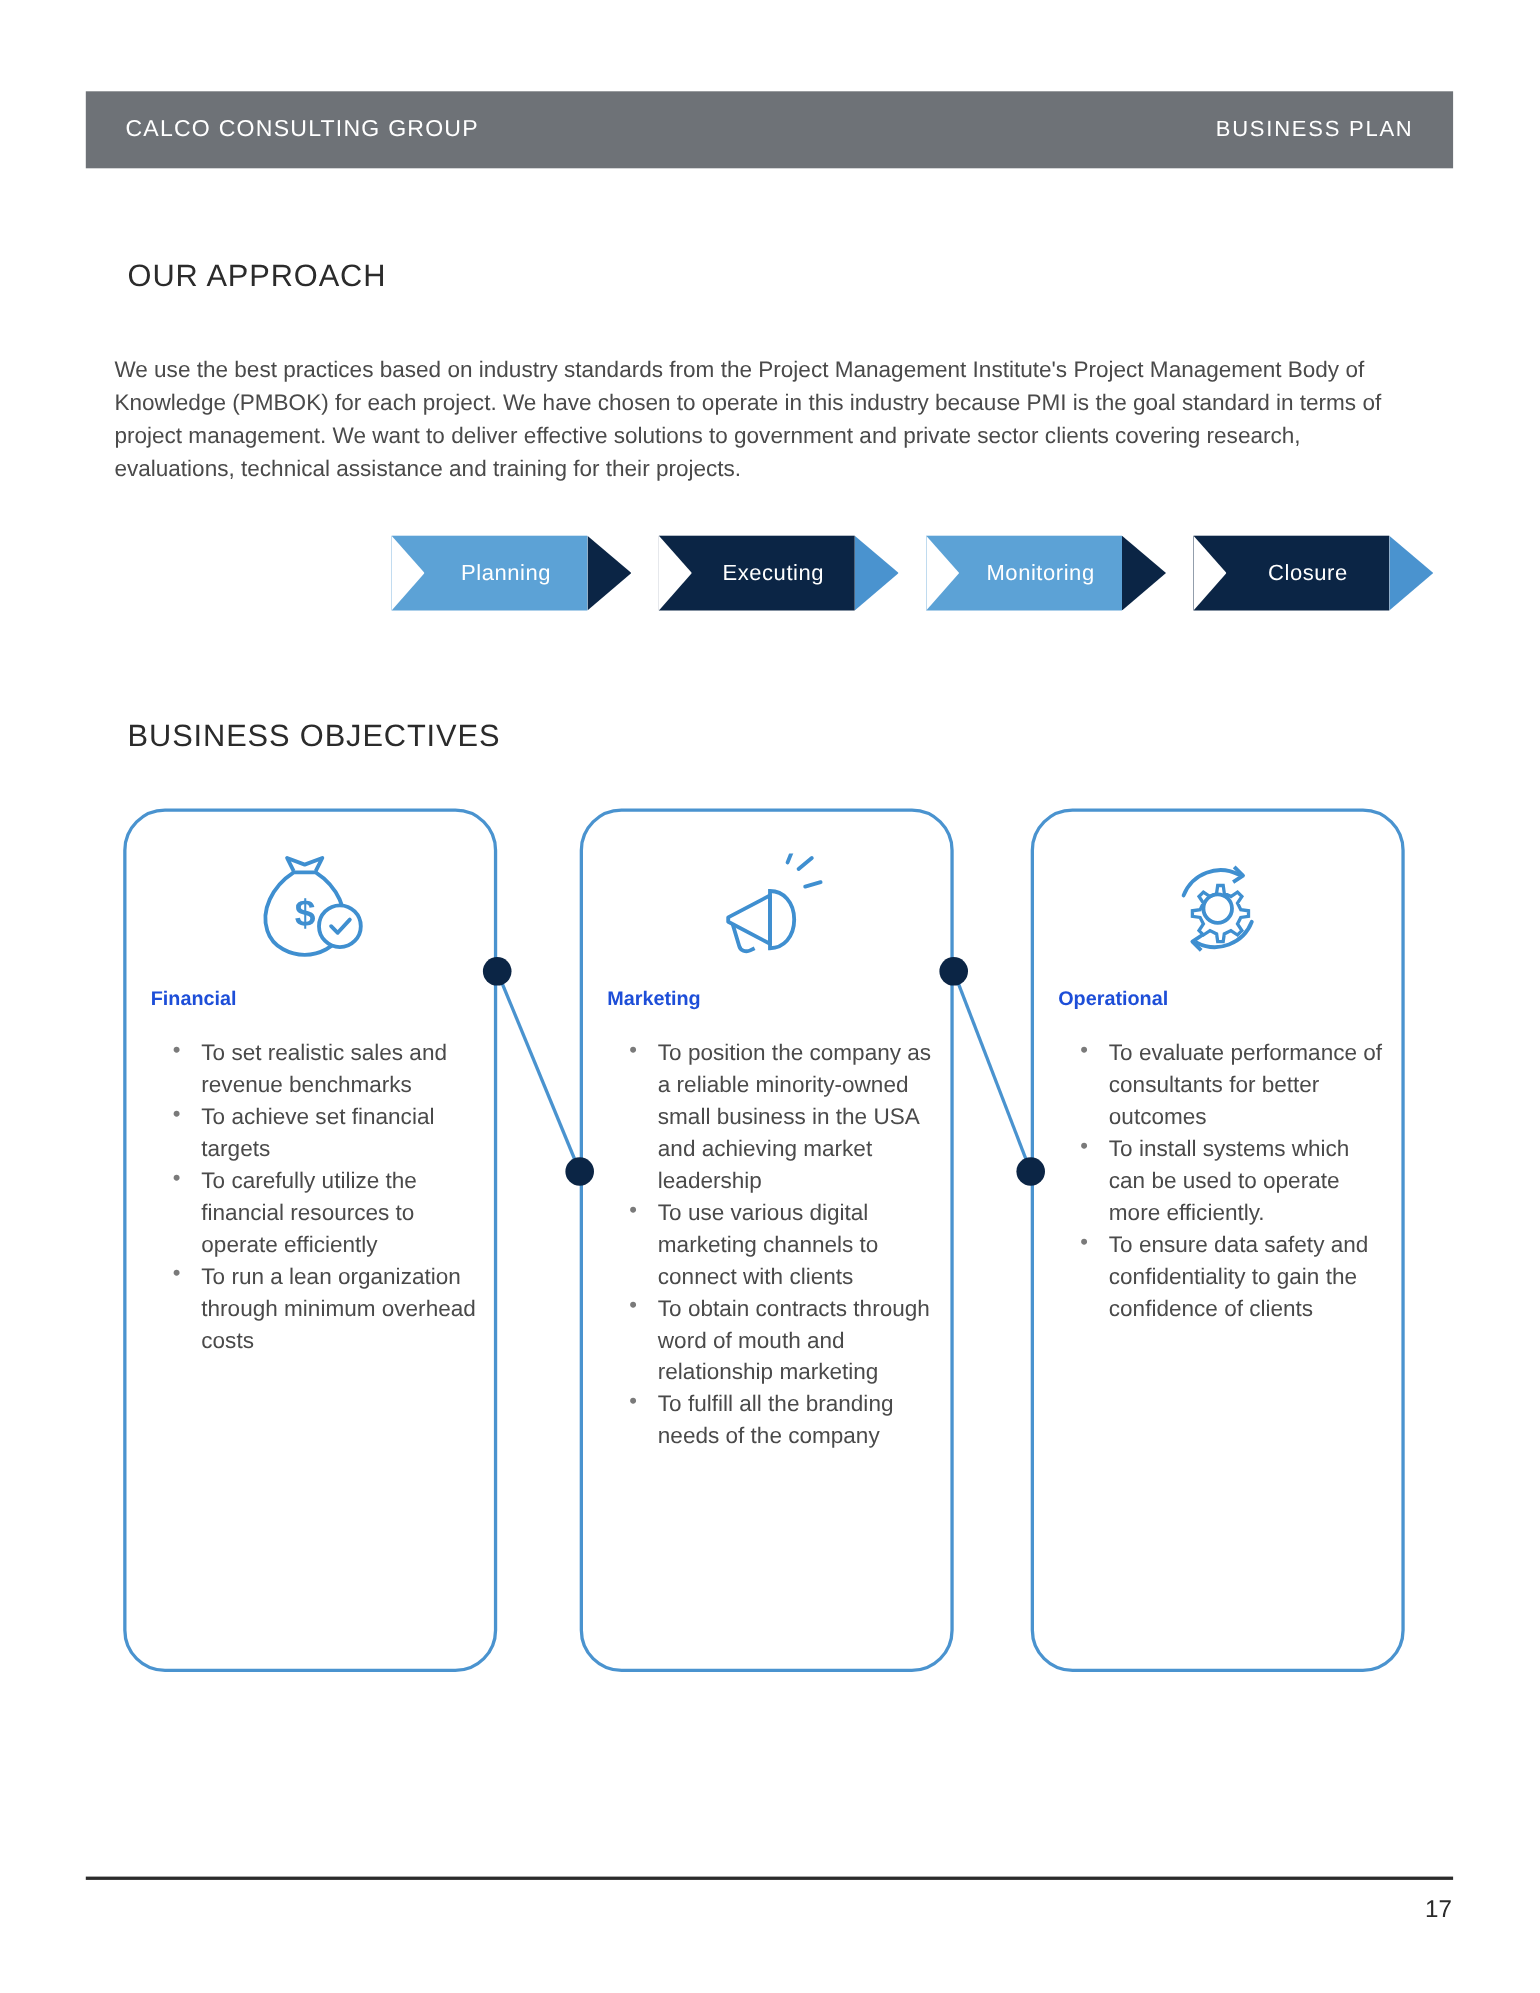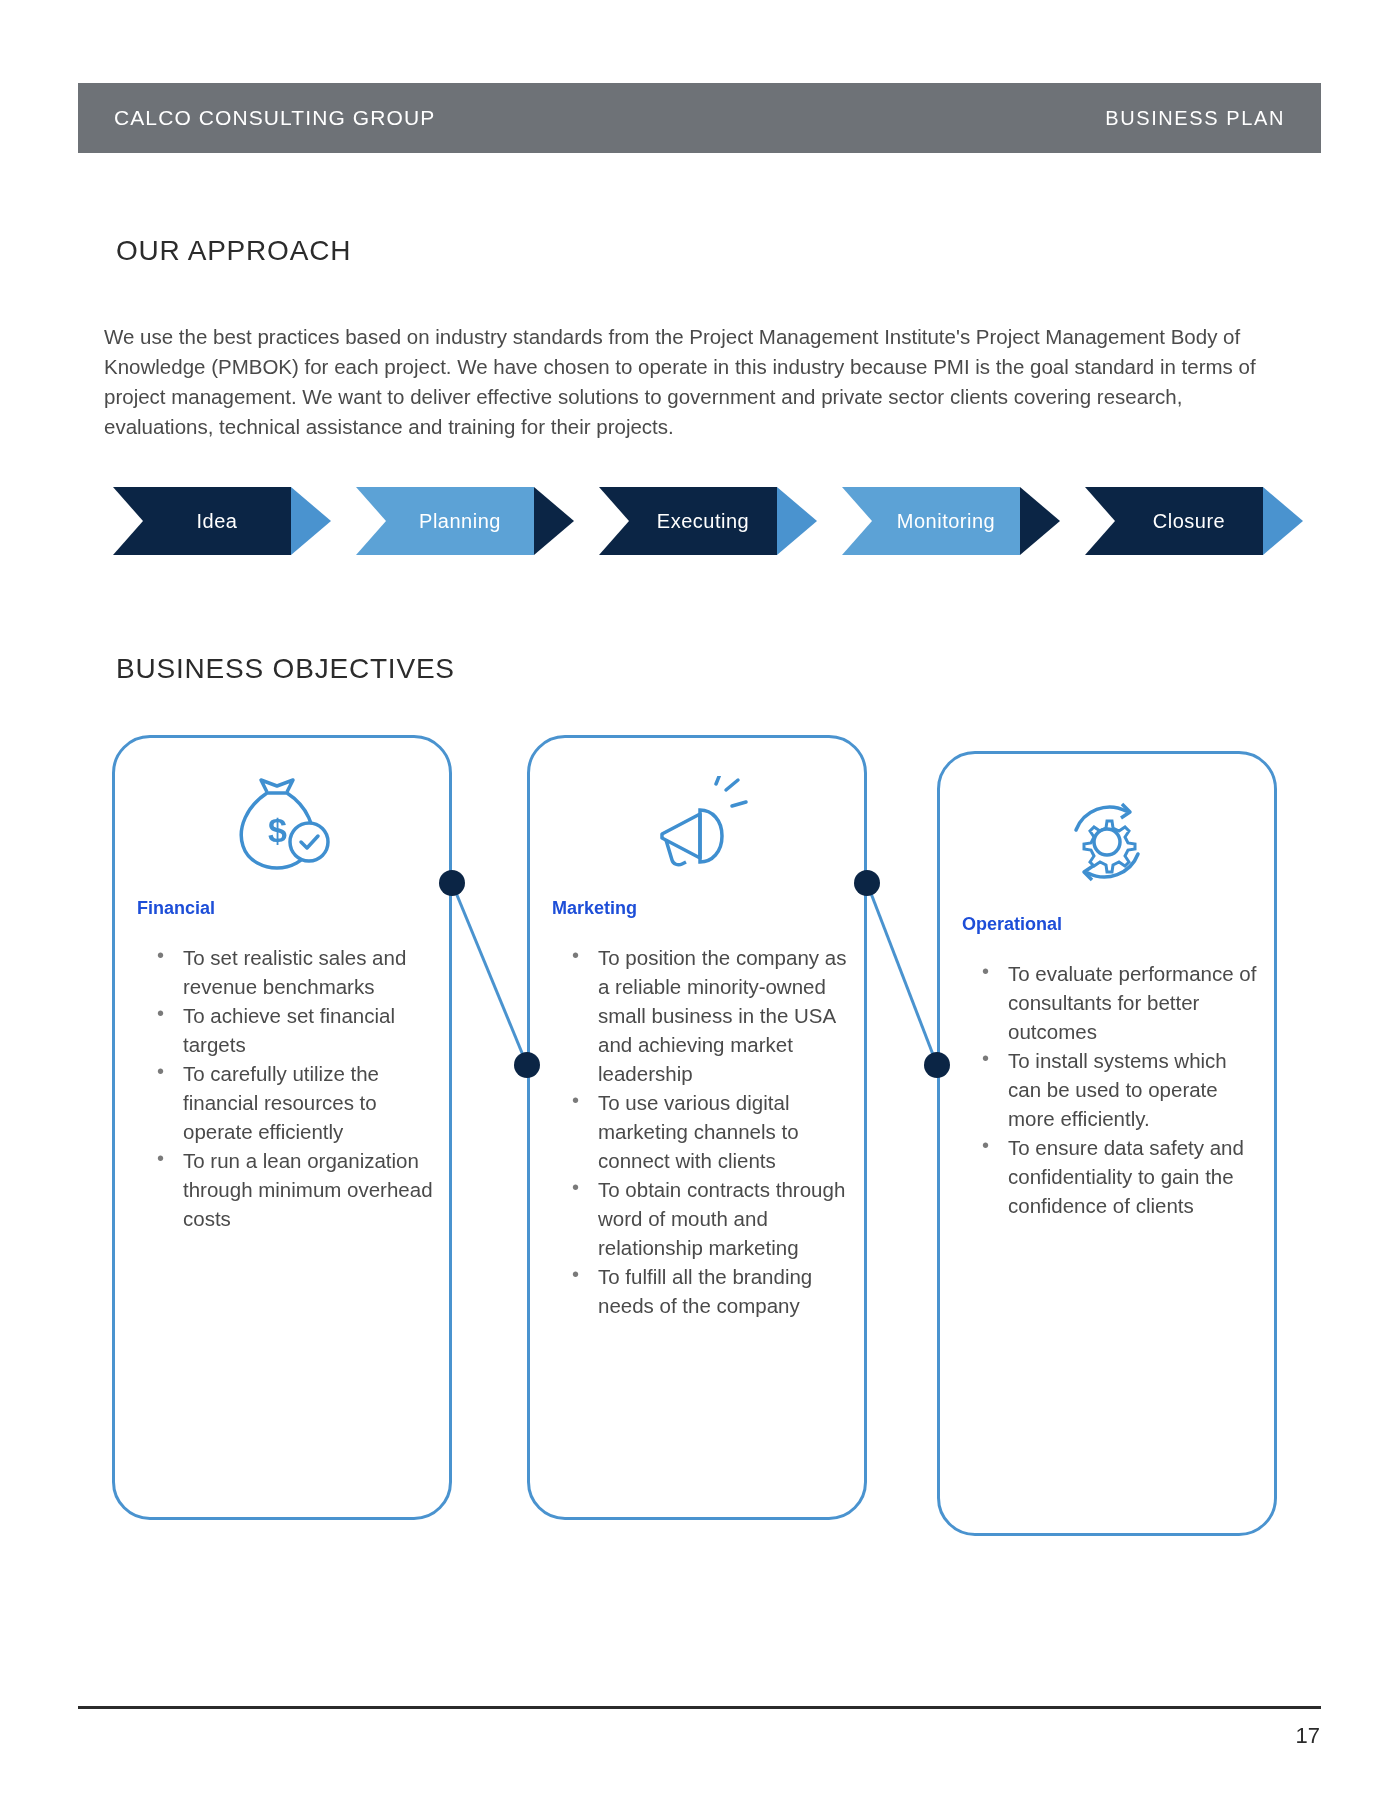--- a/index.html
+++ b/index.html
@@ -136,21 +136,21 @@
     position: absolute;
     top: 0;
     width: 340px;
     height: 785px;
     border: 3px solid #4a93cf;
     border-radius: 38px;
     background: #ffffff;
   }
   #card-financial { left: 0; }
   #card-marketing { left: 415px; }
-  #card-operational { left: 825px; margin-top: 16px; }
+  #card-operational { left: 825px; }
 
   .card-icon {
     position: absolute;
     top: 28px;
     left: 0;
     width: 100%;
     height: 120px;
     display: flex;
     align-items: center;
     justify-content: center;
@@ -226,26 +226,20 @@
 
   <div class="header-bar">
     <div class="header-left">CALCO CONSULTING GROUP</div>
     <div class="header-right">BUSINESS  PLAN</div>
   </div>
 
   <div class="section-title" id="approach-title">OUR APPROACH</div>
   <div class="body-text">We use the best practices based on industry standards from the Project Management Institute's Project Management Body of Knowledge (PMBOK) for each project. We have chosen to operate in this industry because PMI is the goal standard in terms of project management. We want to deliver effective solutions to government and private sector clients covering research, evaluations, technical assistance and training for their projects.</div>
 
   <div class="chevron-row">
-    <div class="chev dark" style="left:0px;">
-      <div class="body"></div>
-      <div class="notch"></div>
-      <div class="tip"></div>
-      <div class="label">Idea</div>
-    </div>
     <div class="chev light" style="left:243px;">
       <div class="body"></div>
       <div class="notch"></div>
       <div class="tip"></div>
       <div class="label">Planning</div>
     </div>
     <div class="chev dark" style="left:486px;">
       <div class="body"></div>
       <div class="notch"></div>
       <div class="tip"></div>

